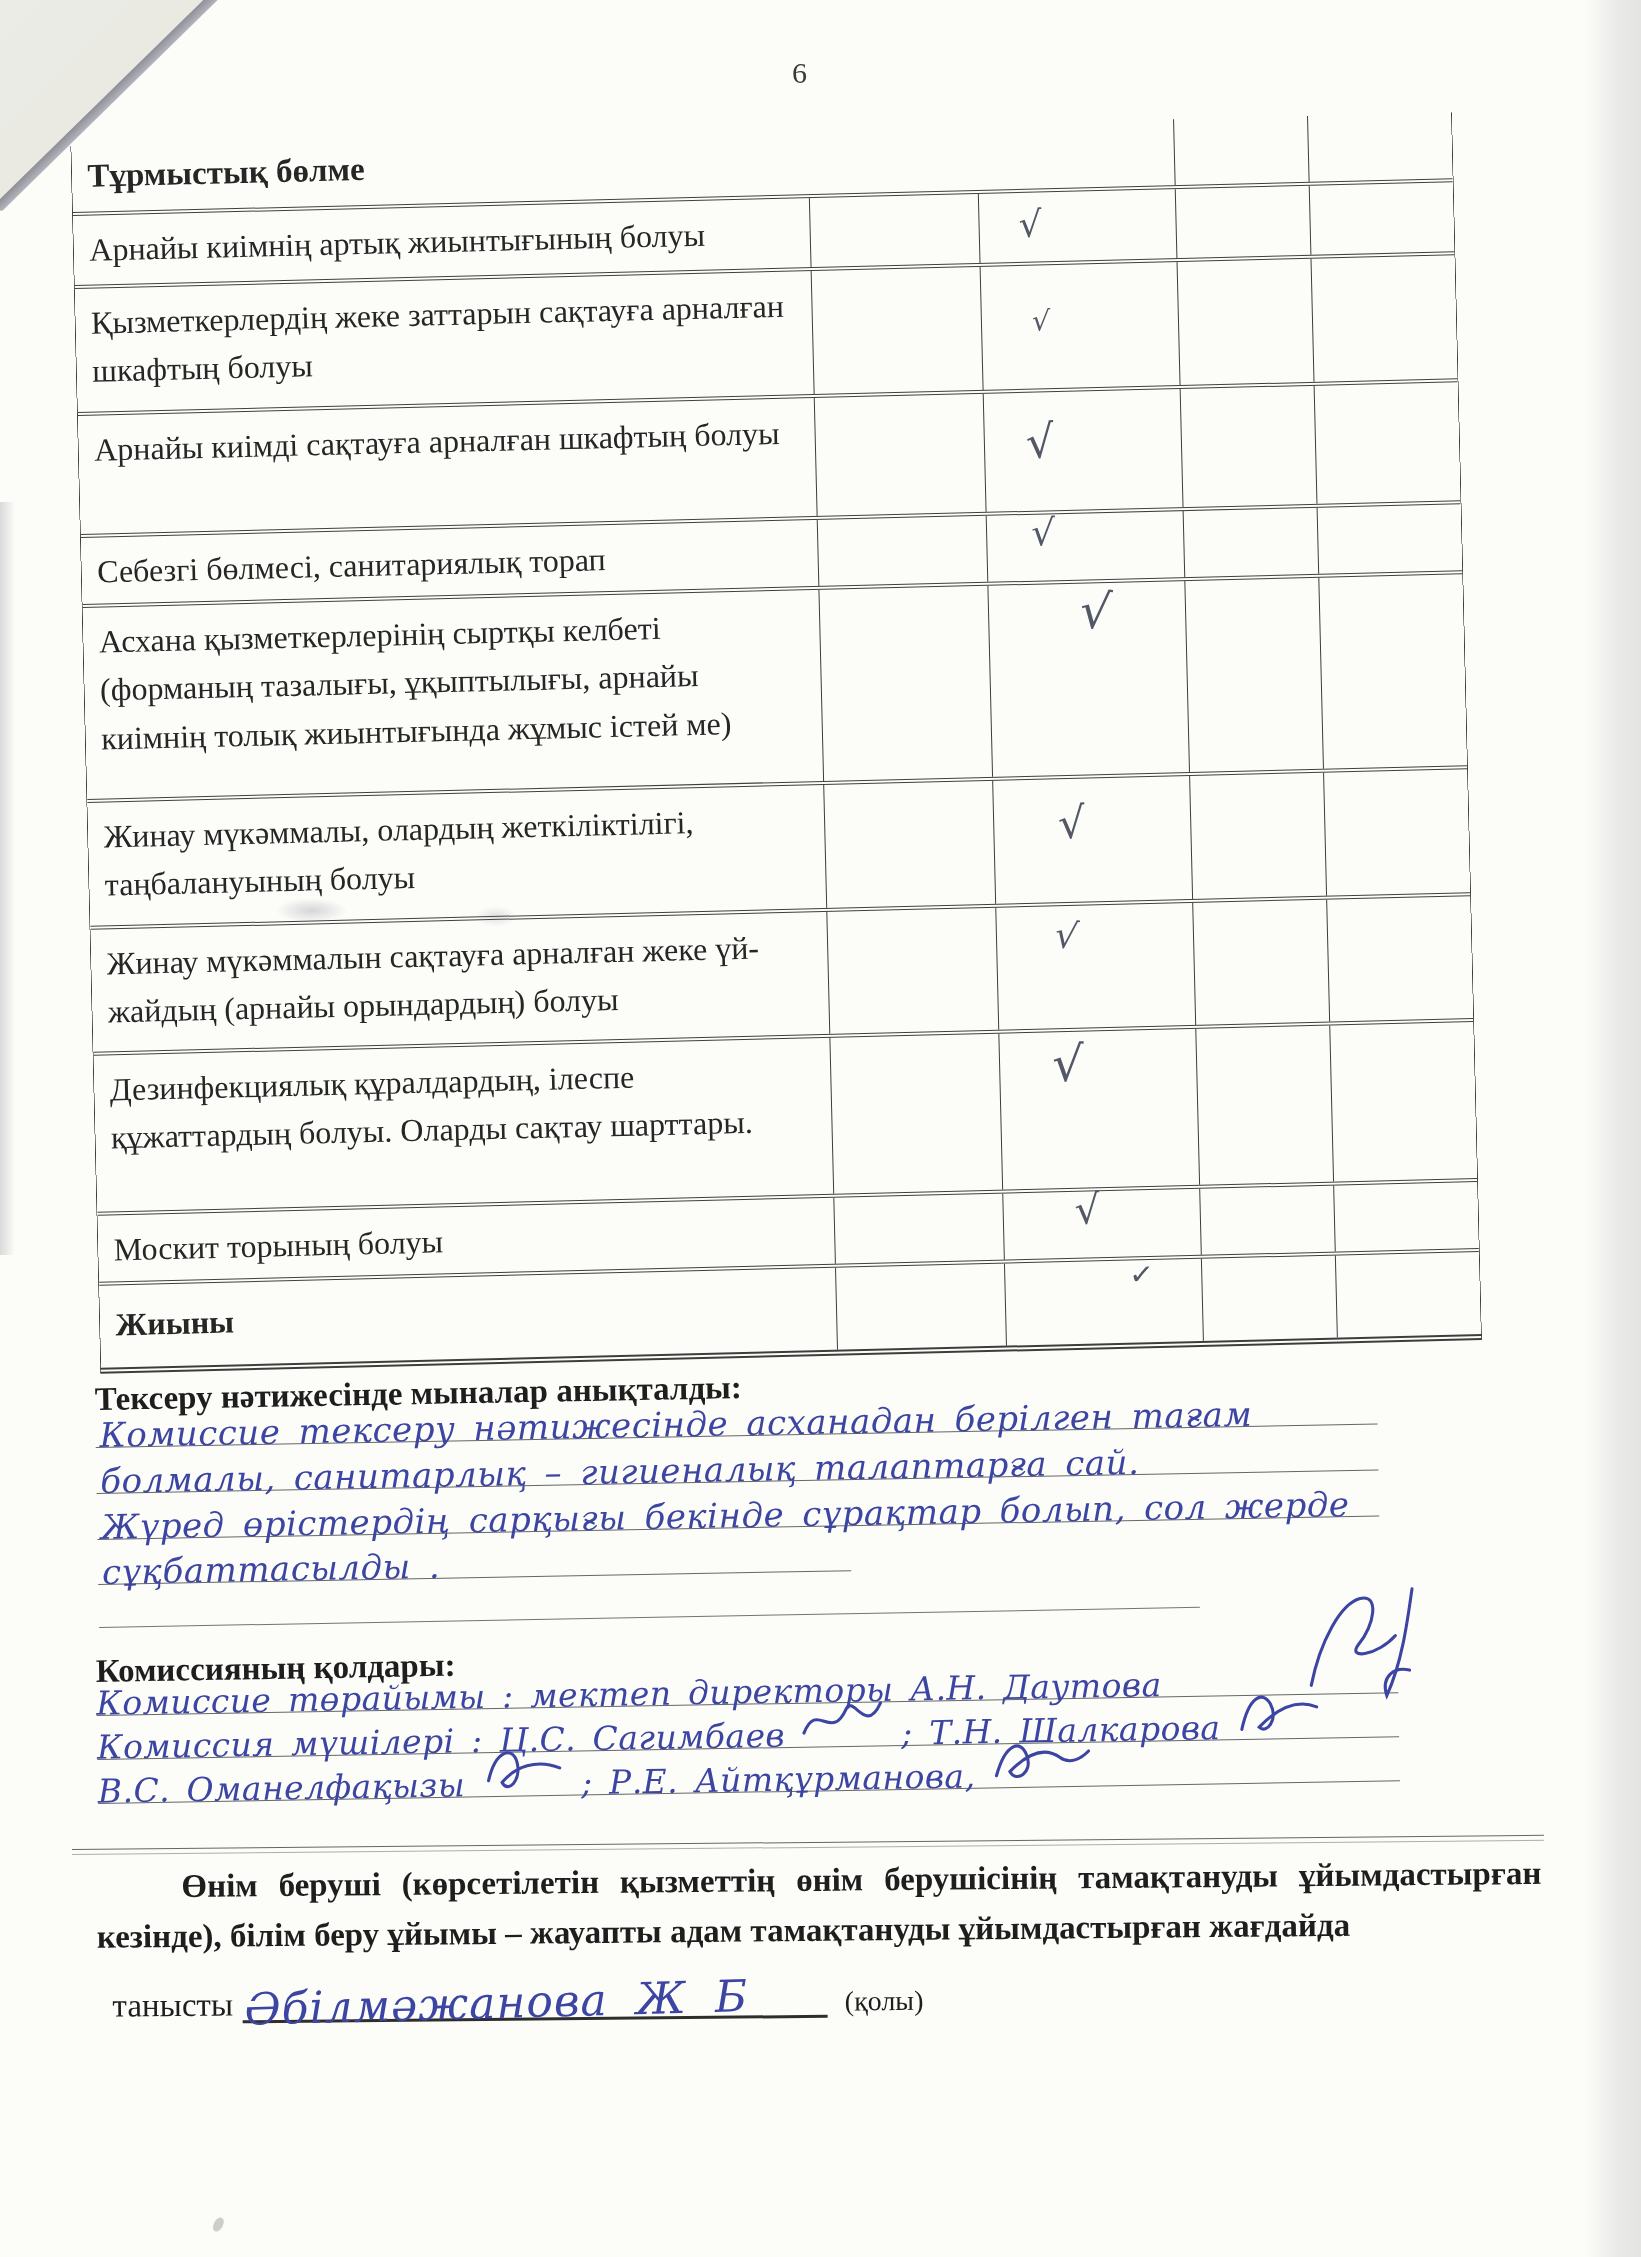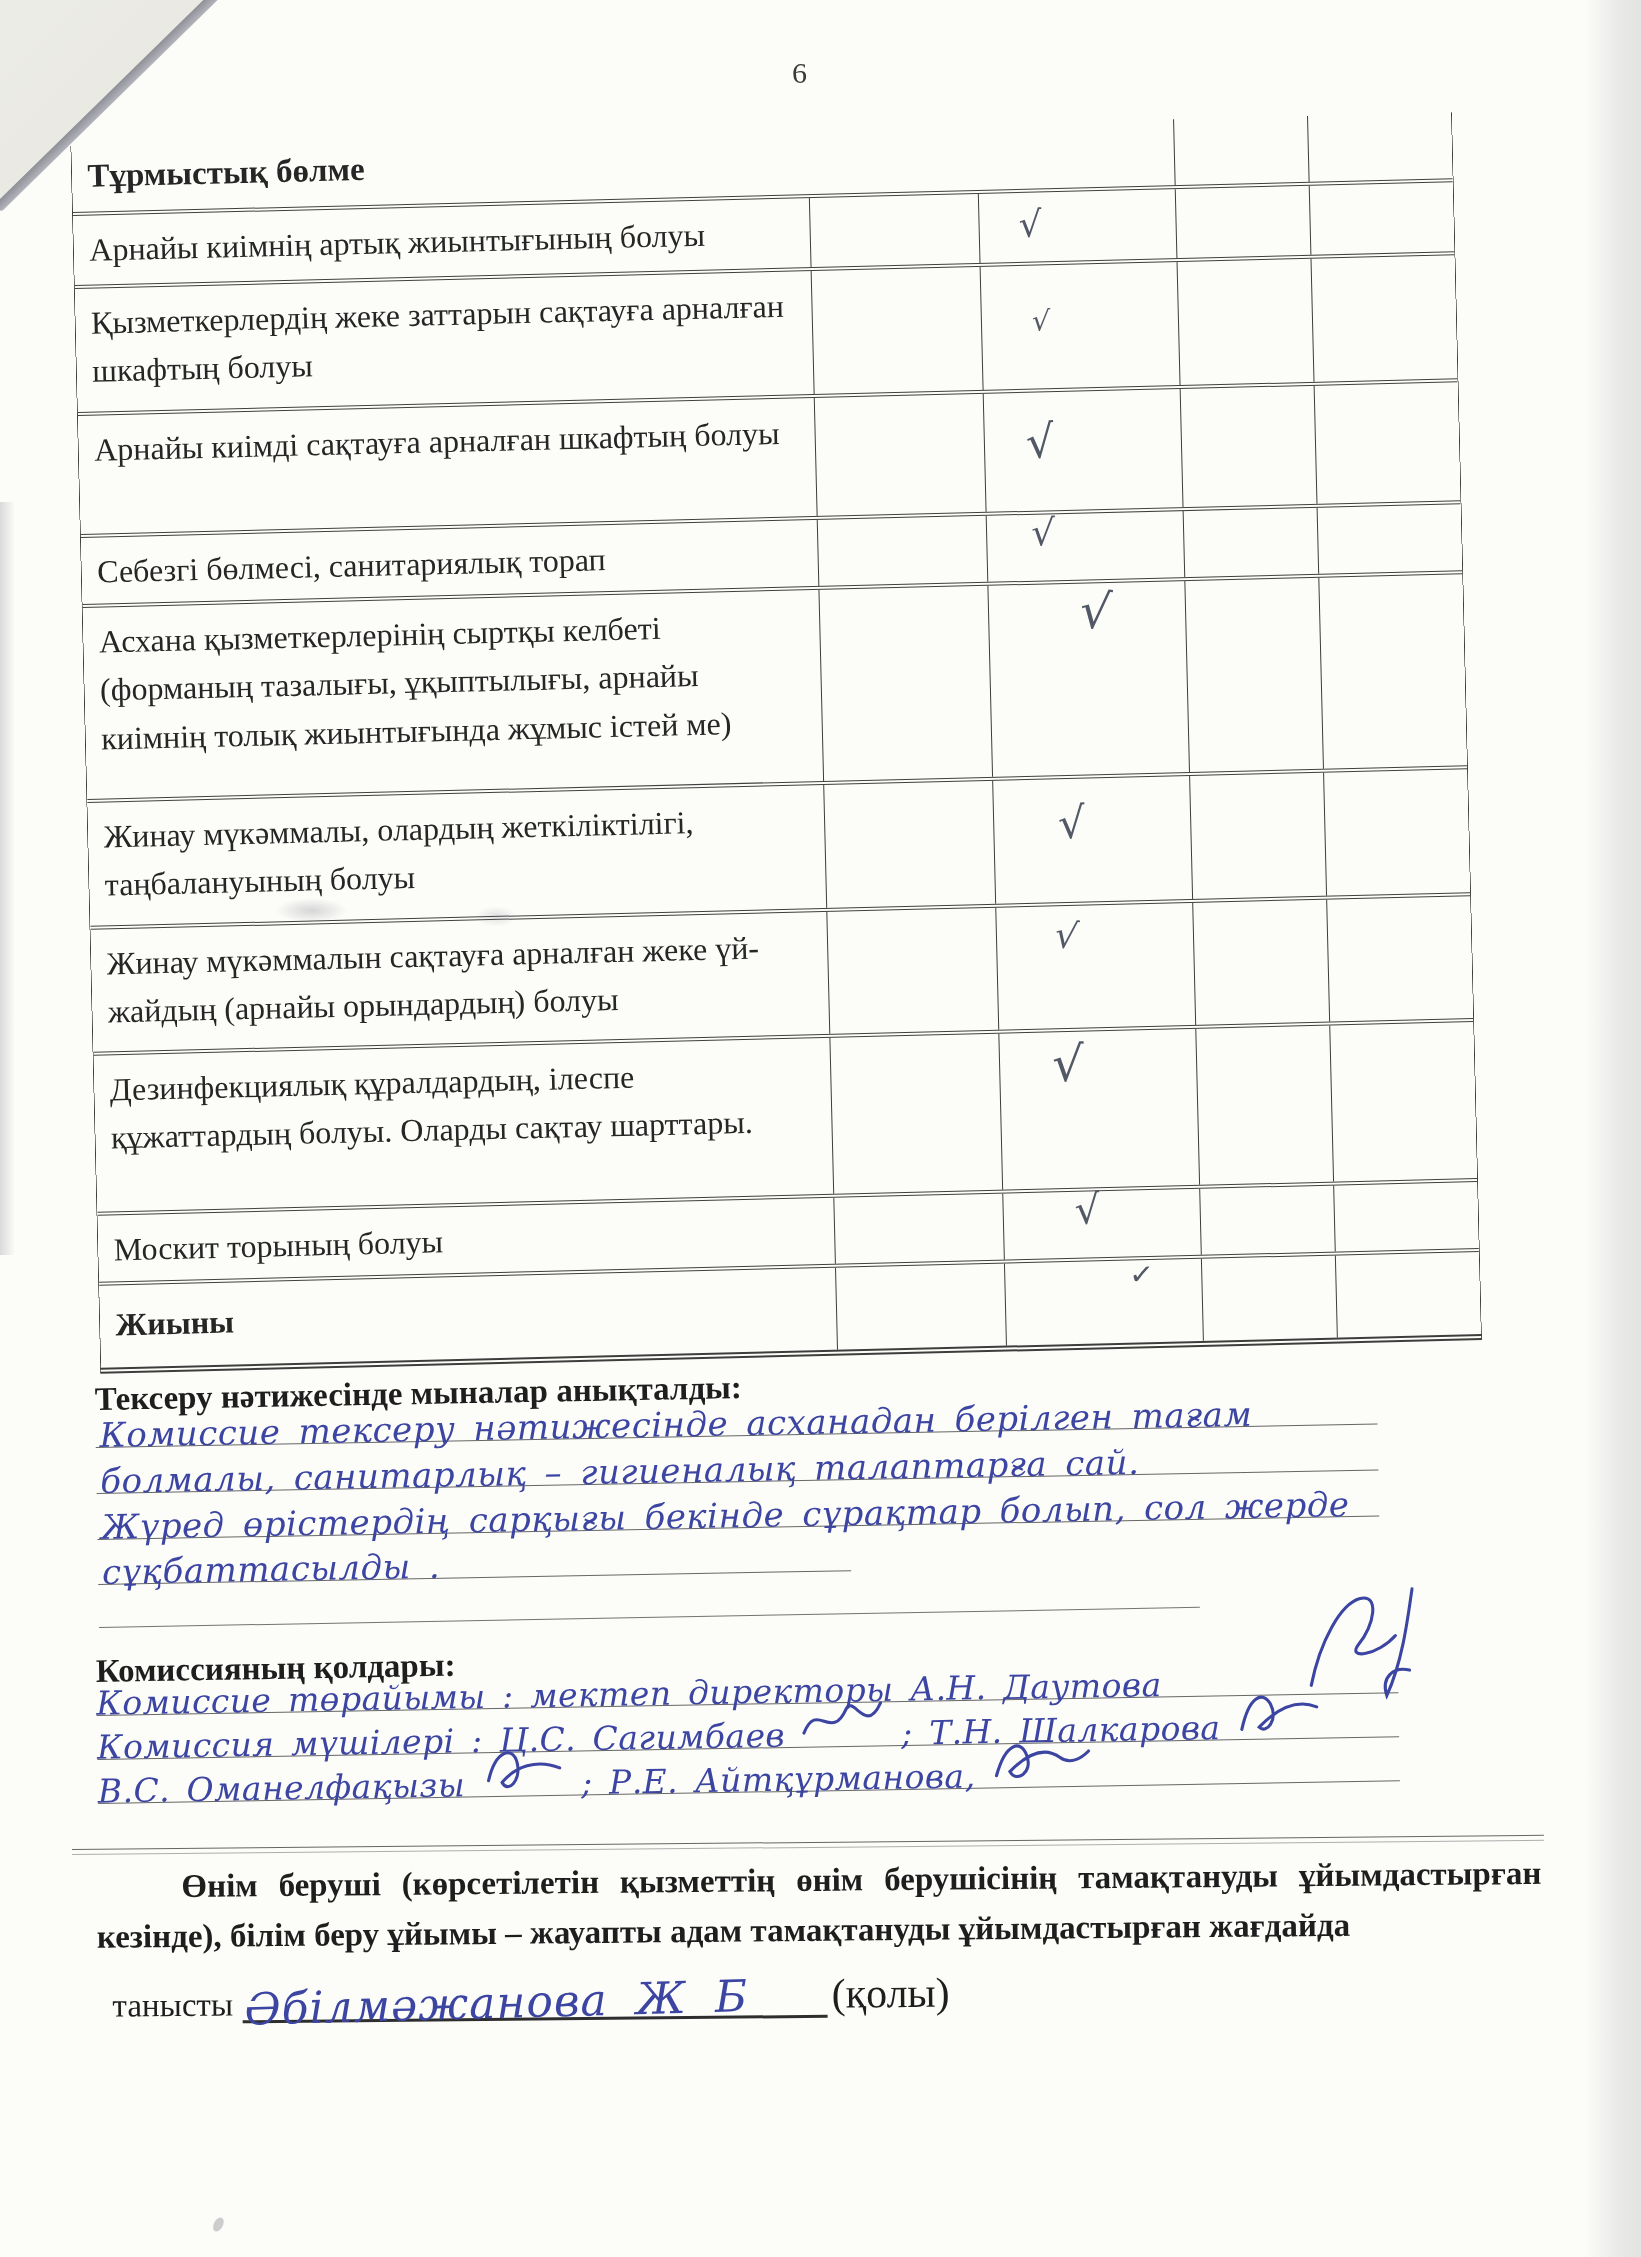--- a/index.html
+++ b/index.html
@@ -133,21 +133,21 @@
   .acq-line{
     position:relative;width:585px;height:46px;margin-left:9.7px;
     border-bottom:3.9px solid #2e2e2e;
   }
   .acq-sig{
     position:absolute;left:1.9px;bottom:-9.7px;white-space:nowrap;
     font-family:"DejaVu Serif",serif;font-style:italic;
     color:#3c46a2;font-size:44px;letter-spacing:1px;word-spacing:13.5px;
     transform:rotate(-1deg);
   }
-  .acq-suffix{font-size:42px;color:#1e1e1e;margin-left:4px;}
+  .acq-suffix{font-size:28px;color:#1e1e1e;margin-left:17px;}
   svg.squiggle path{stroke:#3c46a2;fill:none;stroke-width:3.2;stroke-linecap:round;}
 </style>
 </head>
 <body>
 
 <div class="corner-fold"></div>
 <div class="fold-band"></div>
 <div class="edge-right"></div>
 <div class="edge-left"></div>
 <div class="smudge-a"></div>

